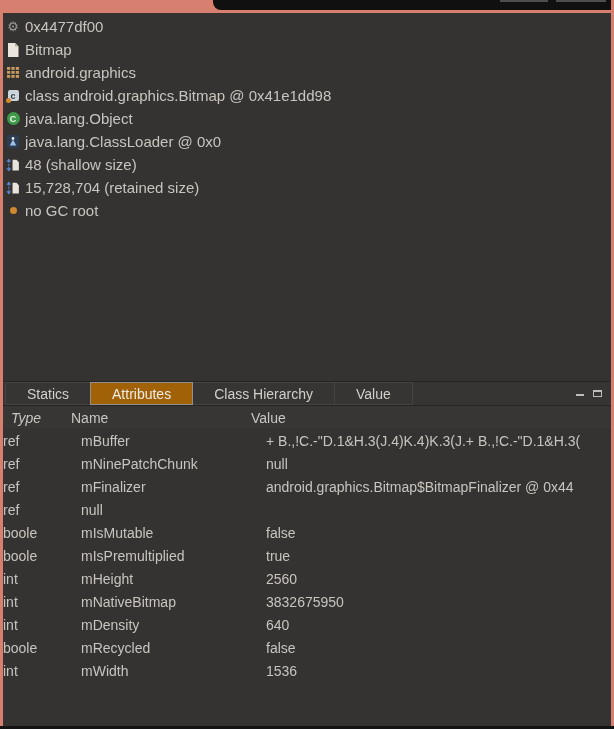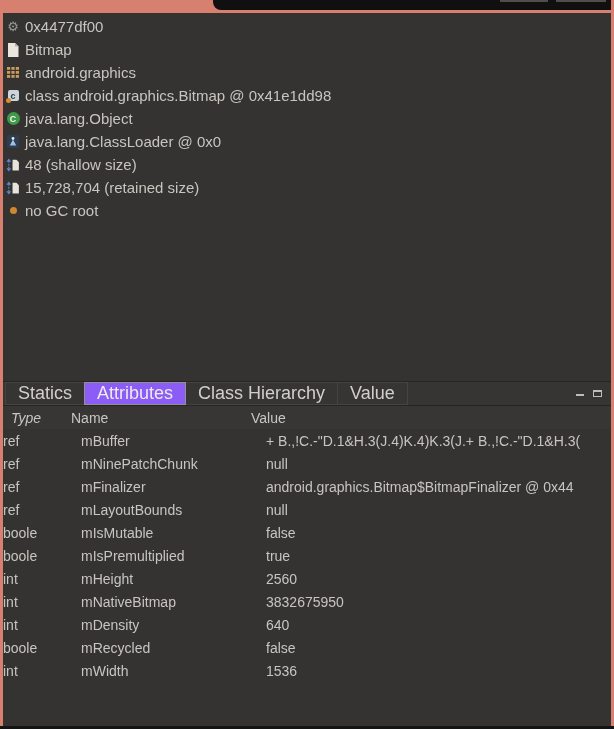--- a/index.html
+++ b/index.html
@@ -31,23 +31,23 @@
   .cls-pale::after{content:"";position:absolute;left:-2px;bottom:-2px;width:5px;height:5px;border-radius:50%;background:#d78b33;}
   .cls-green{width:13px;height:13px;border-radius:50%;background:#3f9a49;color:#f2f6f0;
     font-size:9px;font-weight:bold;display:flex;align-items:center;justify-content:center;}
   .gc-dot{width:7px;height:7px;border-radius:50%;background:#cd8830;}
 
   
   .hdiv{height:1px;background:#262524;}
 
   
   .tabbar{height:23px;display:flex;align-items:stretch;background:#363534;position:relative;padding-left:2px;}
-  .tab{font-size:18px;padding:0 12px;color:#d2cfcb;border:1px solid #454443;display:flex;align-items:center;cursor:default;}
+  .tab{font-size:14px;padding:0 21px;color:#d2cfcb;border:1px solid #454443;display:flex;align-items:center;cursor:default;}
   .tab + .tab{margin-left:-1px;}
-  .tab.selected{background:#8b5cf6;border-color:#93918d;color:#edebe8;z-index:1;}
+  .tab.selected{background:#a16207;border-color:#93918d;color:#edebe8;z-index:1;}
   .win-controls{position:absolute;right:9px;top:0;height:100%;display:flex;align-items:center;gap:9px;}
   .min-glyph{width:8px;height:2px;background:#bfbdb9;margin-top:2px;}
   .max-glyph{width:9px;height:7px;border:1px solid #bfbdb9;border-top:2px solid #bfbdb9;box-sizing:border-box;}
 
   
   .thead{height:23px;display:grid;grid-template-columns:68px 180px 1fr;align-items:center;
     color:#c9c6c2;font-size:14px;background:#373635;}
   .thead .h-type{padding-left:8px;font-style:italic;}
   .trow{height:23px;display:grid;grid-template-columns:78px 185px 1fr;align-items:center;
     color:#c8c5c0;font-size:14px;}
@@ -187,21 +187,20 @@
         <span class="c-name">mNinePatchChunk</span>
         <span class="c-val">null</span>
       </div>
       <div class="trow">
         <span class="c-type">ref</span>
         <span class="c-name">mFinalizer</span>
         <span class="c-val">android.graphics.Bitmap$BitmapFinalizer @ 0x44</span>
       </div>
       <div class="trow">
         <span class="c-type">ref</span>
-        <span class="c-name">mLayoutBounds</span>
         <span class="c-val">null</span>
       </div>
       <div class="trow">
         <span class="c-type">boole</span>
         <span class="c-name">mIsMutable</span>
         <span class="c-val">false</span>
       </div>
       <div class="trow">
         <span class="c-type">boole</span>
         <span class="c-name">mIsPremultiplied</span>

